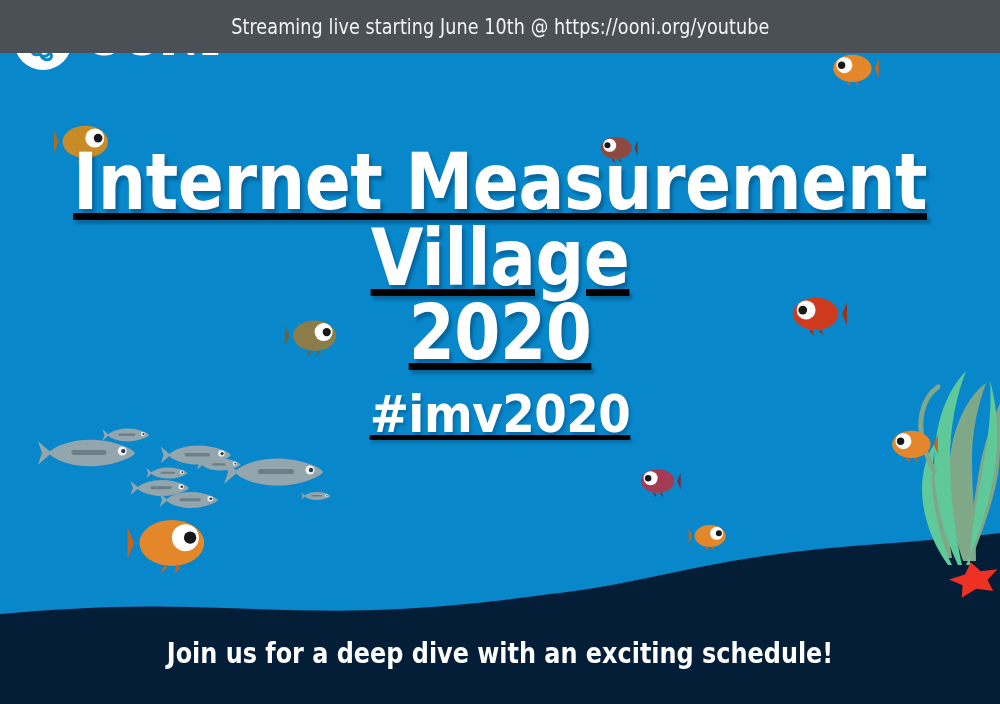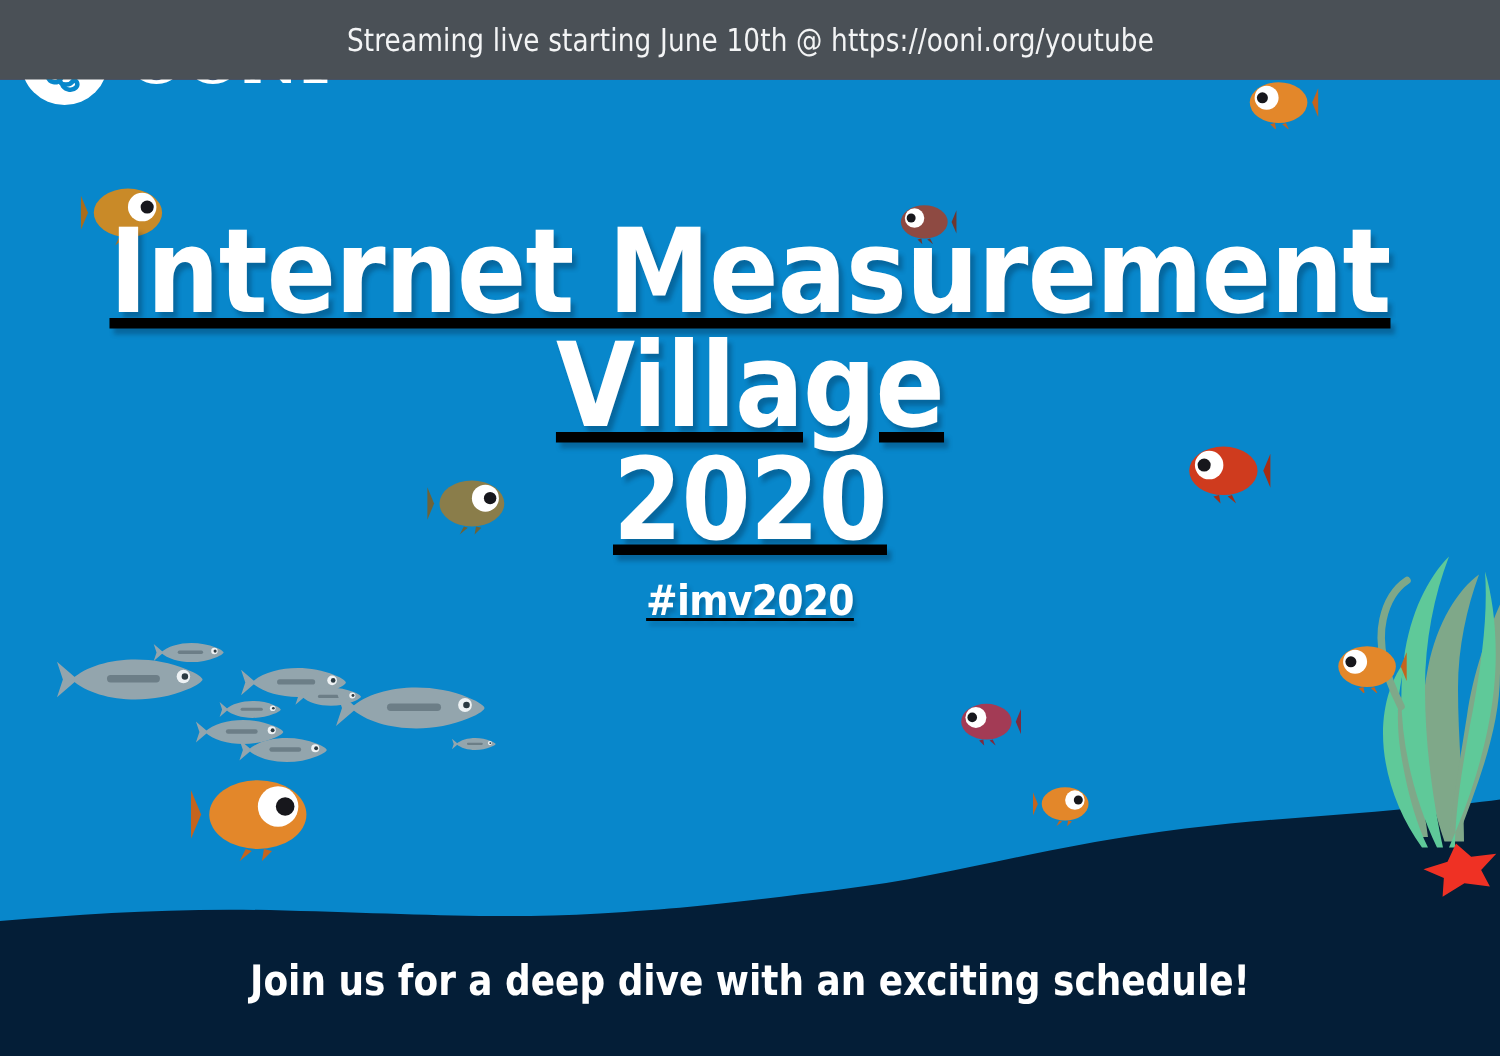--- a/index.html
+++ b/index.html
@@ -100,21 +100,21 @@
     transform: scaleX(0.97);
   }
   #headline-line-3 {
     font-size: 76px;
   }
   #hashtag {
     margin-top: 14px;
     color: #ffffff;
     font-family: "DejaVu Sans Condensed", "Liberation Sans Narrow", "Liberation Sans", sans-serif;
     font-weight: bold;
-    font-size: 28px;
+    font-size: 52px;
     letter-spacing: -0.5px;
     text-shadow: 2px 3px 3px rgba(4,30,55,0.25);
   }
 
   
   #caption {
     position: absolute;
     left: 0;
     top: 637px;
     width: 1000px;

